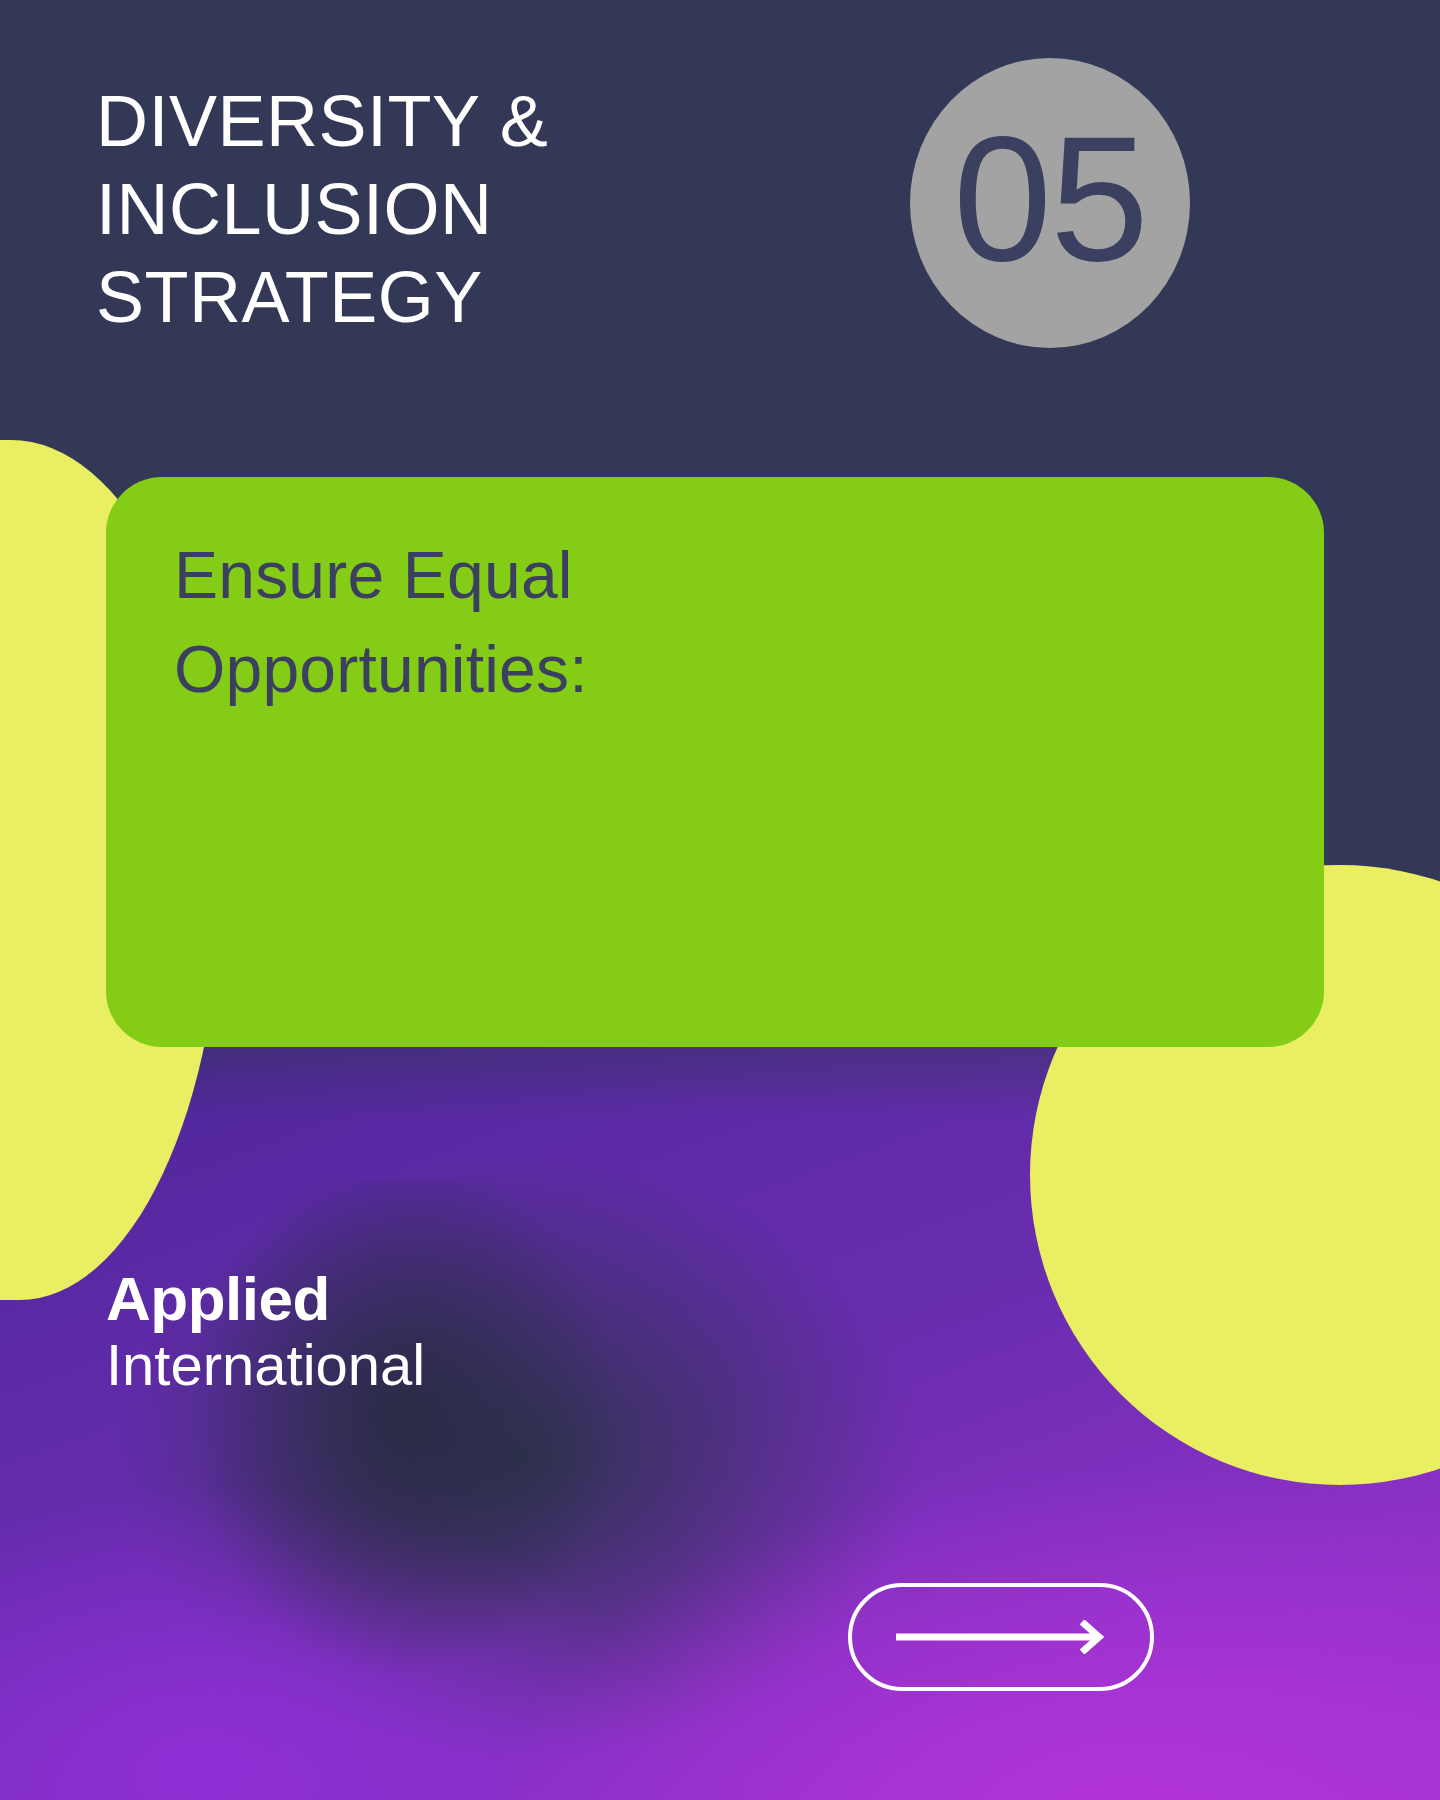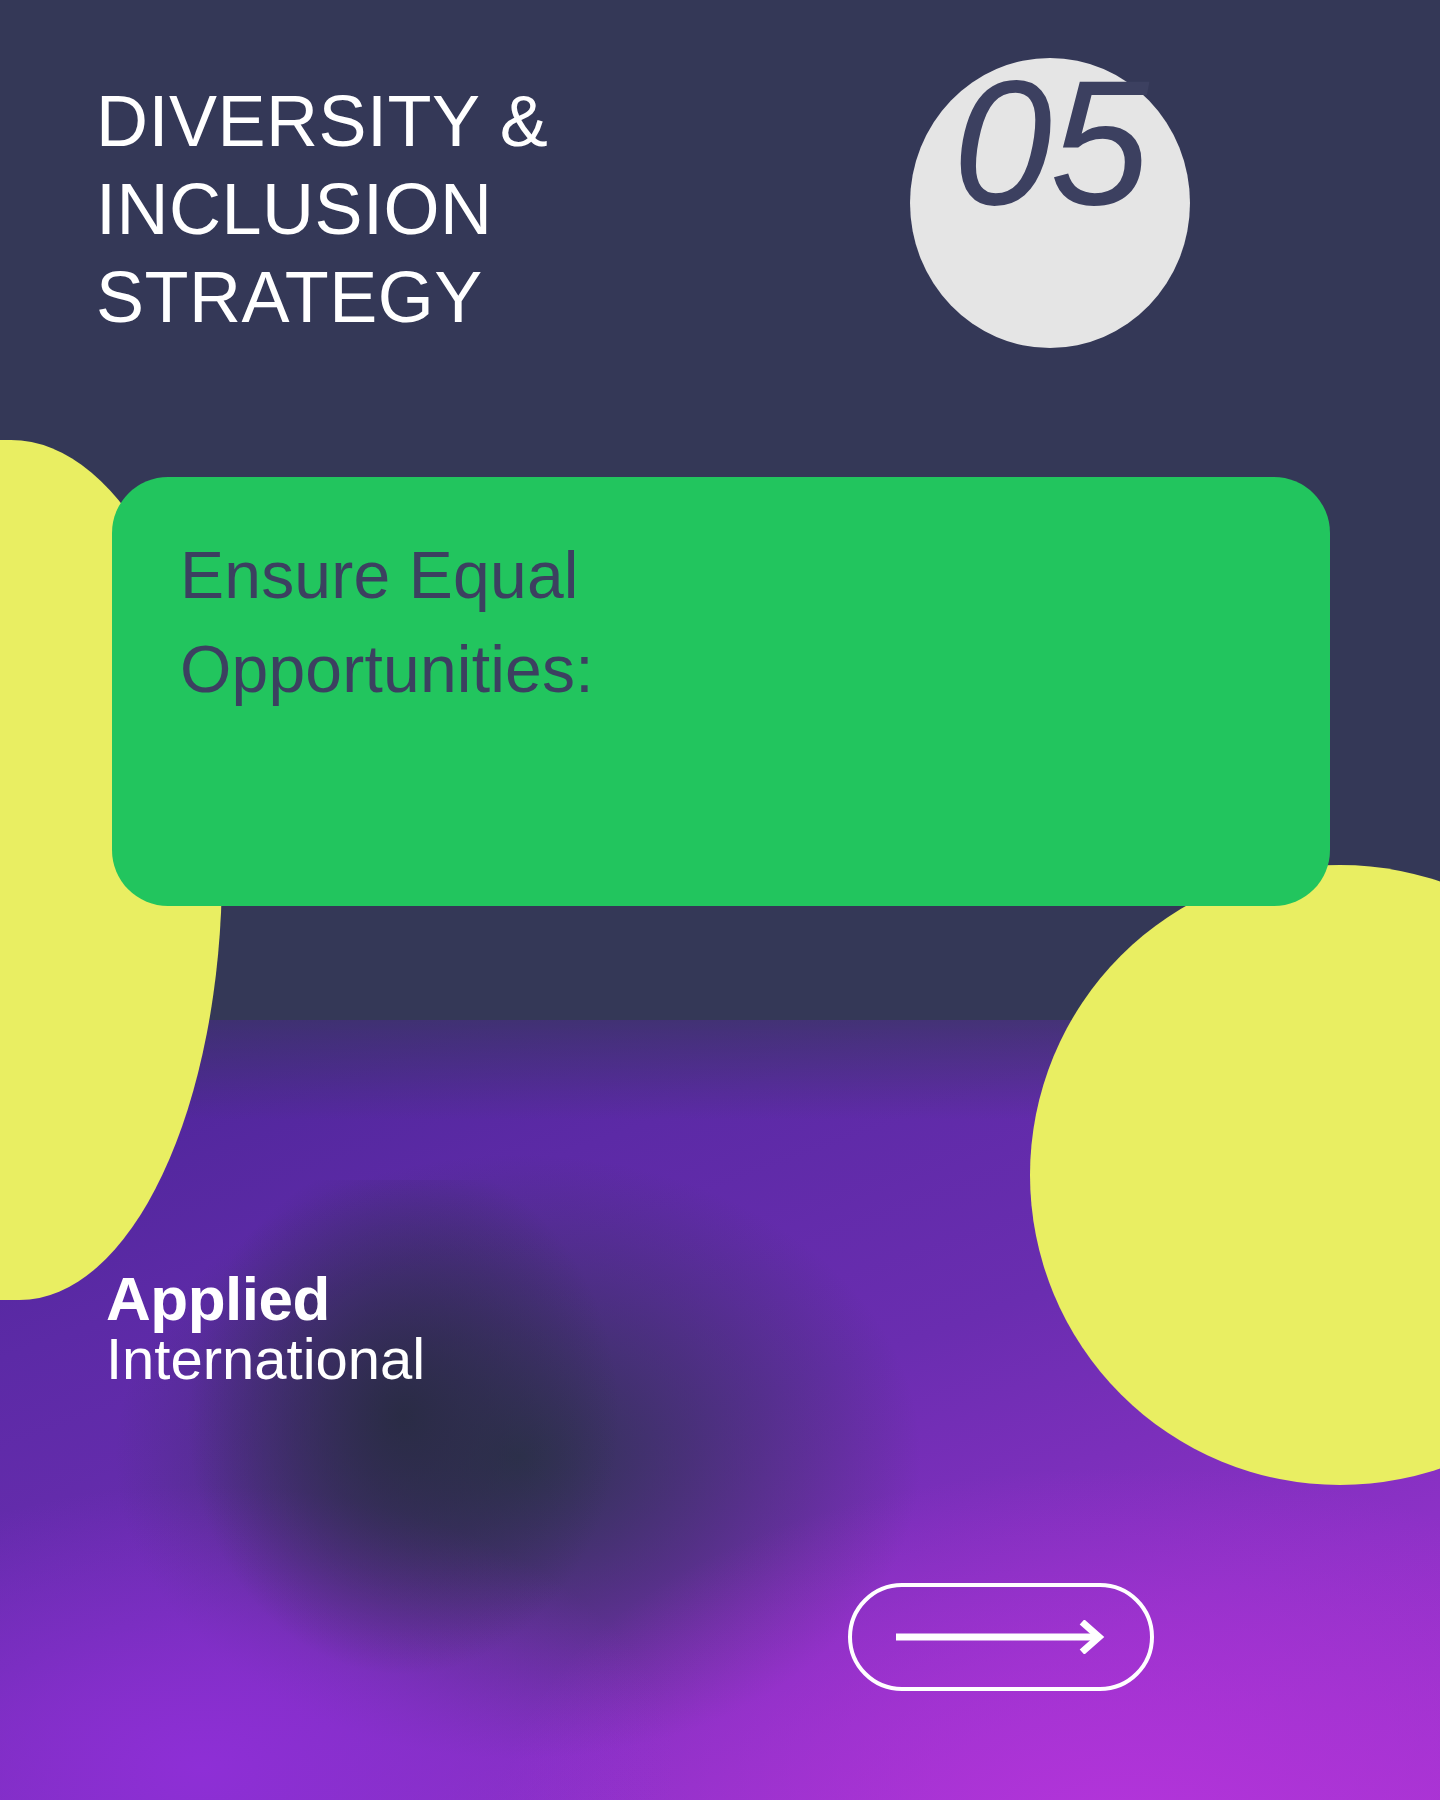--- a/index.html
+++ b/index.html
@@ -87,43 +87,42 @@
     white-space: pre-line;
   }
 
   .badge {
     position: absolute;
     left: 910px;
     top: 58px;
     width: 280px;
     height: 290px;
     border-radius: 50%;
-    background: #e5e5e5;
+    background: #a3a3a3;
     display: flex;
-    align-items: flex-start;
+    align-items: center;
     justify-content: center;
-    font-style: italic;
   }
   .badge-number {
     color: #3c4060;
     font-size: 178px;
     font-weight: 300;
     line-height: 1;
     letter-spacing: -2px;
     transform: translateY(-4px);
   }
 
   
   .card {
     position: absolute;
-    left: 112px;
+    left: 106px;
     top: 477px;
     width: 1218px;
-    height: 429px;
-    background: #22c55e;
+    height: 570px;
+    background: #84cc16;
     border-radius: 56px;
     box-sizing: border-box;
     padding: 52px 62px 40px 68px;
   }
   .card-heading {
     color: #3c4060;
     font-size: 66px;
     line-height: 1.42;
     font-weight: 300;
     letter-spacing: 0.2px;
@@ -153,20 +152,21 @@
     font-weight: 700;
     letter-spacing: -0.5px;
     display: block;
   }
   .logo-line2 { margin-top: 6px; }
   .logo-line3 {
     font-size: 58px;
     font-weight: 300;
     letter-spacing: 0px;
     display: block;
+    margin-top: 6px;
   }
 
   .next-button {
     position: absolute;
     left: 848px;
     top: 1583px;
     width: 306px;
     height: 108px;
     border: 4px solid #ffffff;
     border-radius: 60px;

